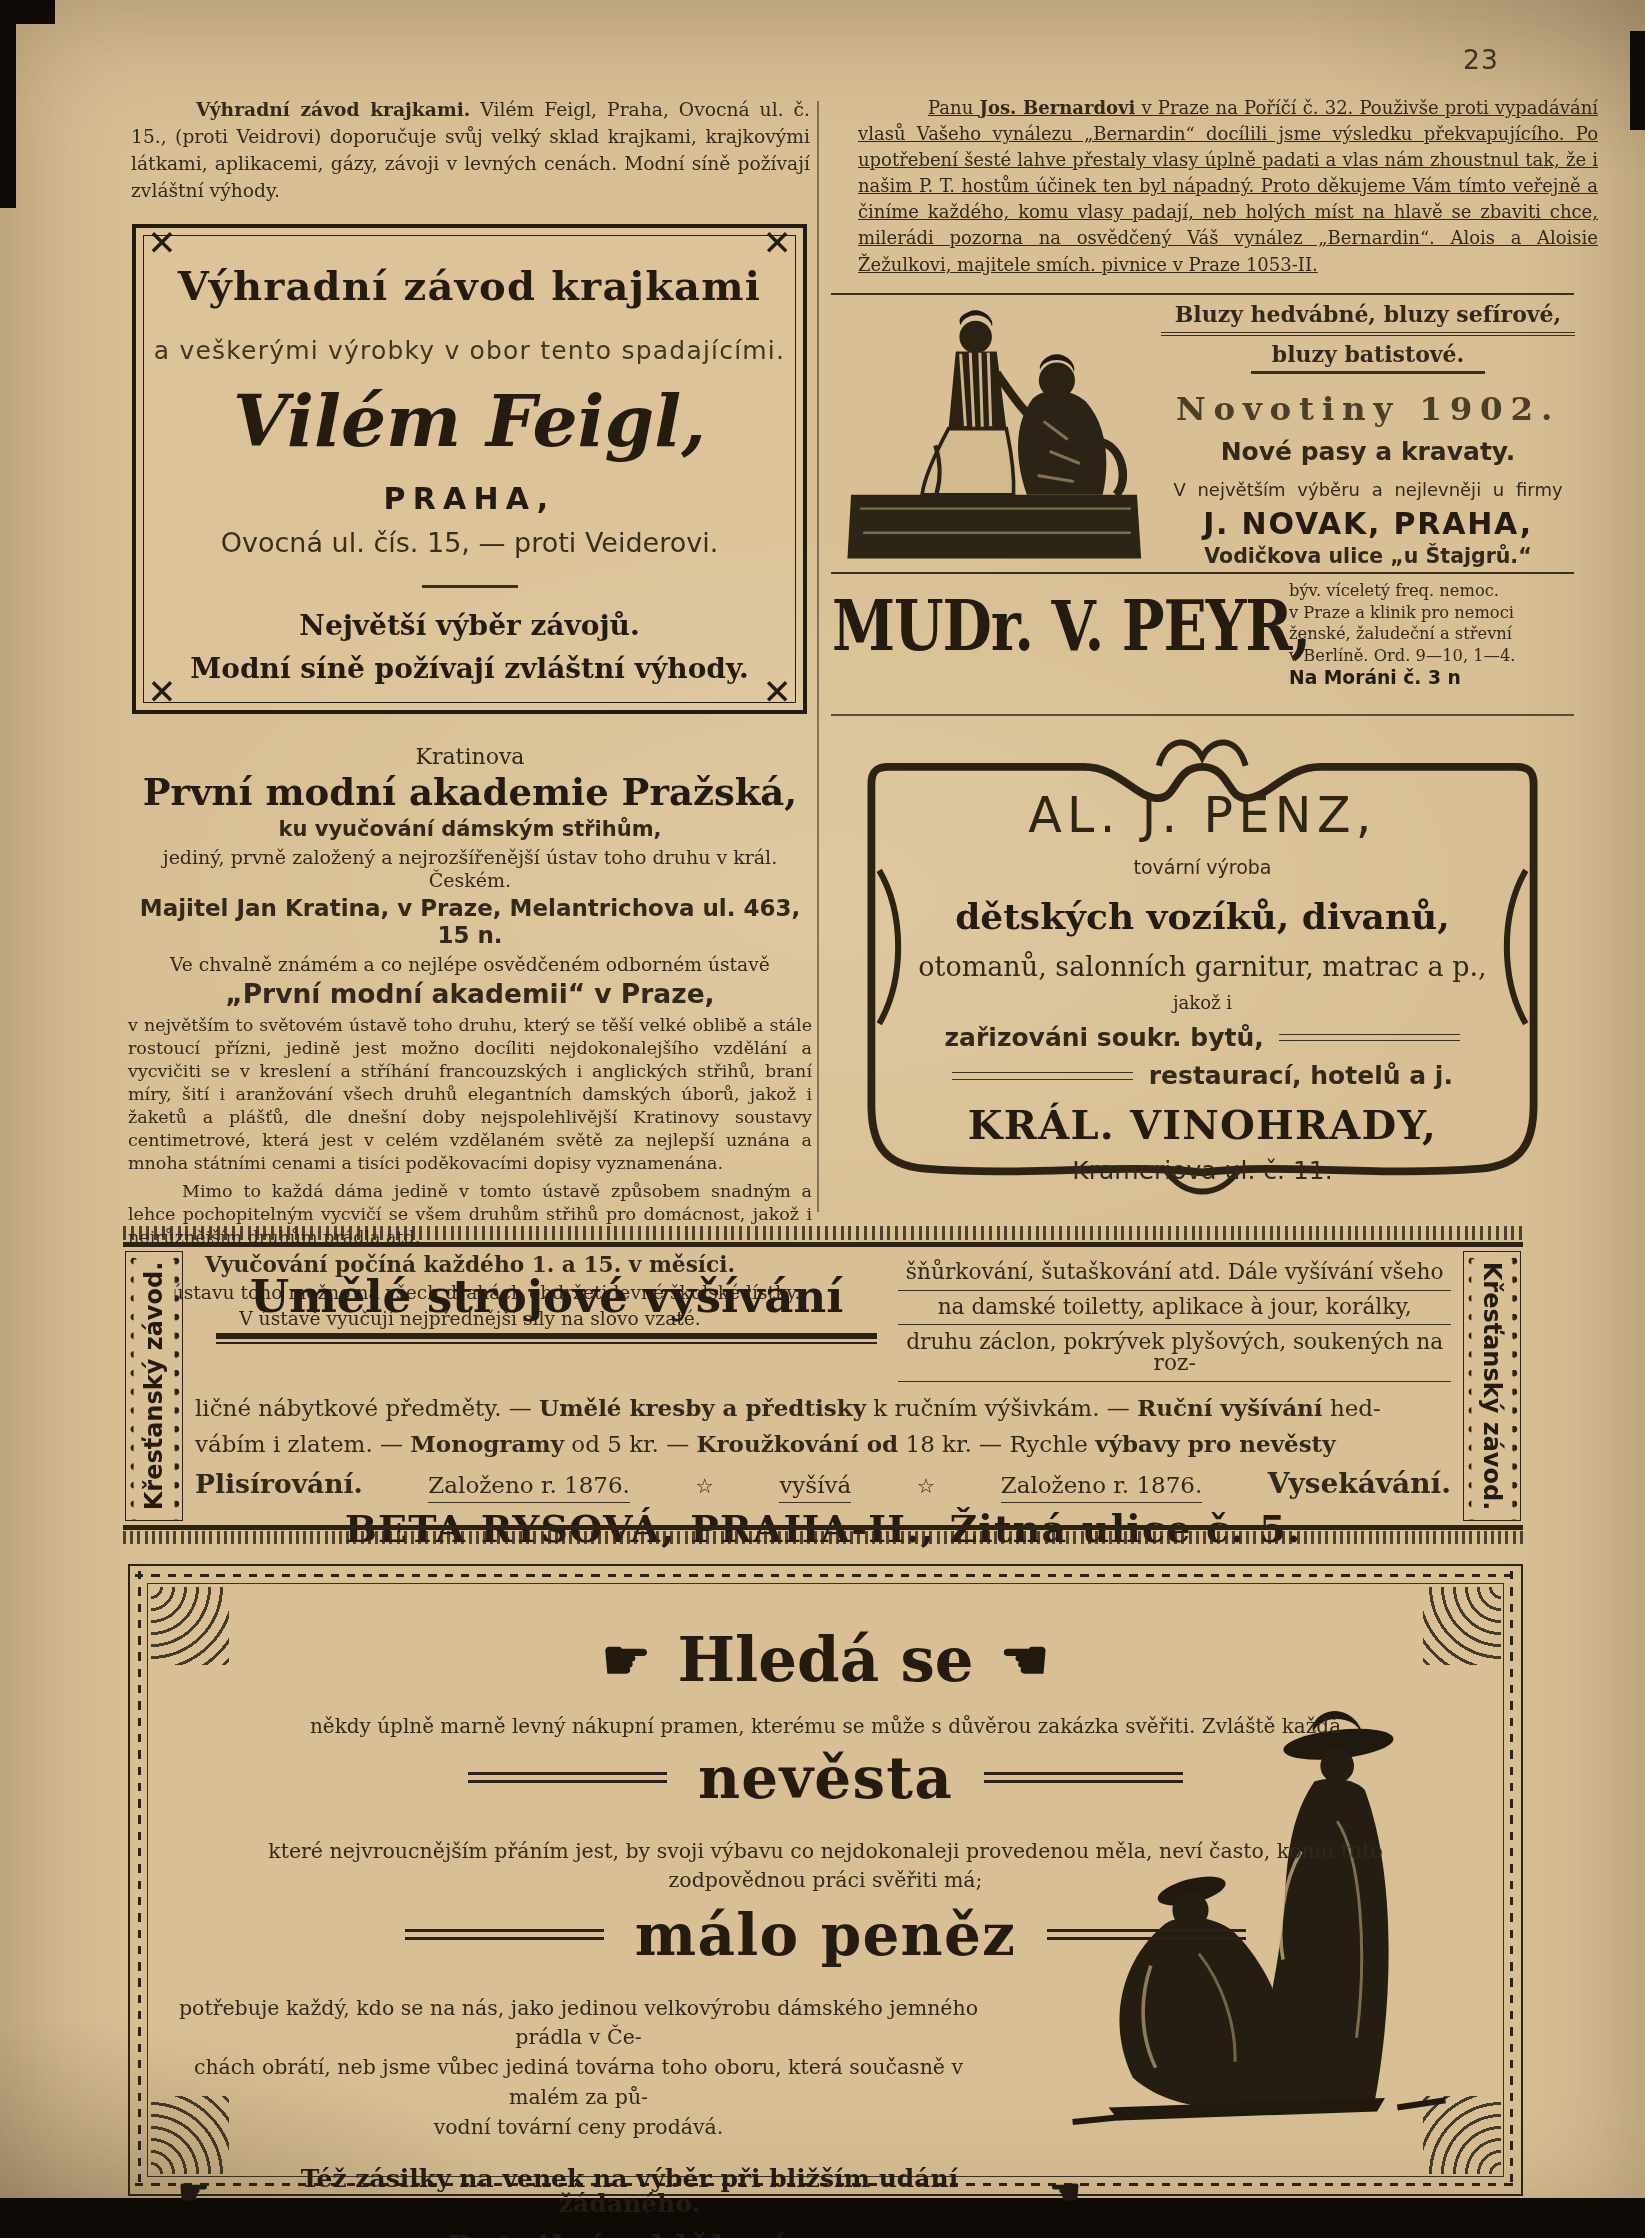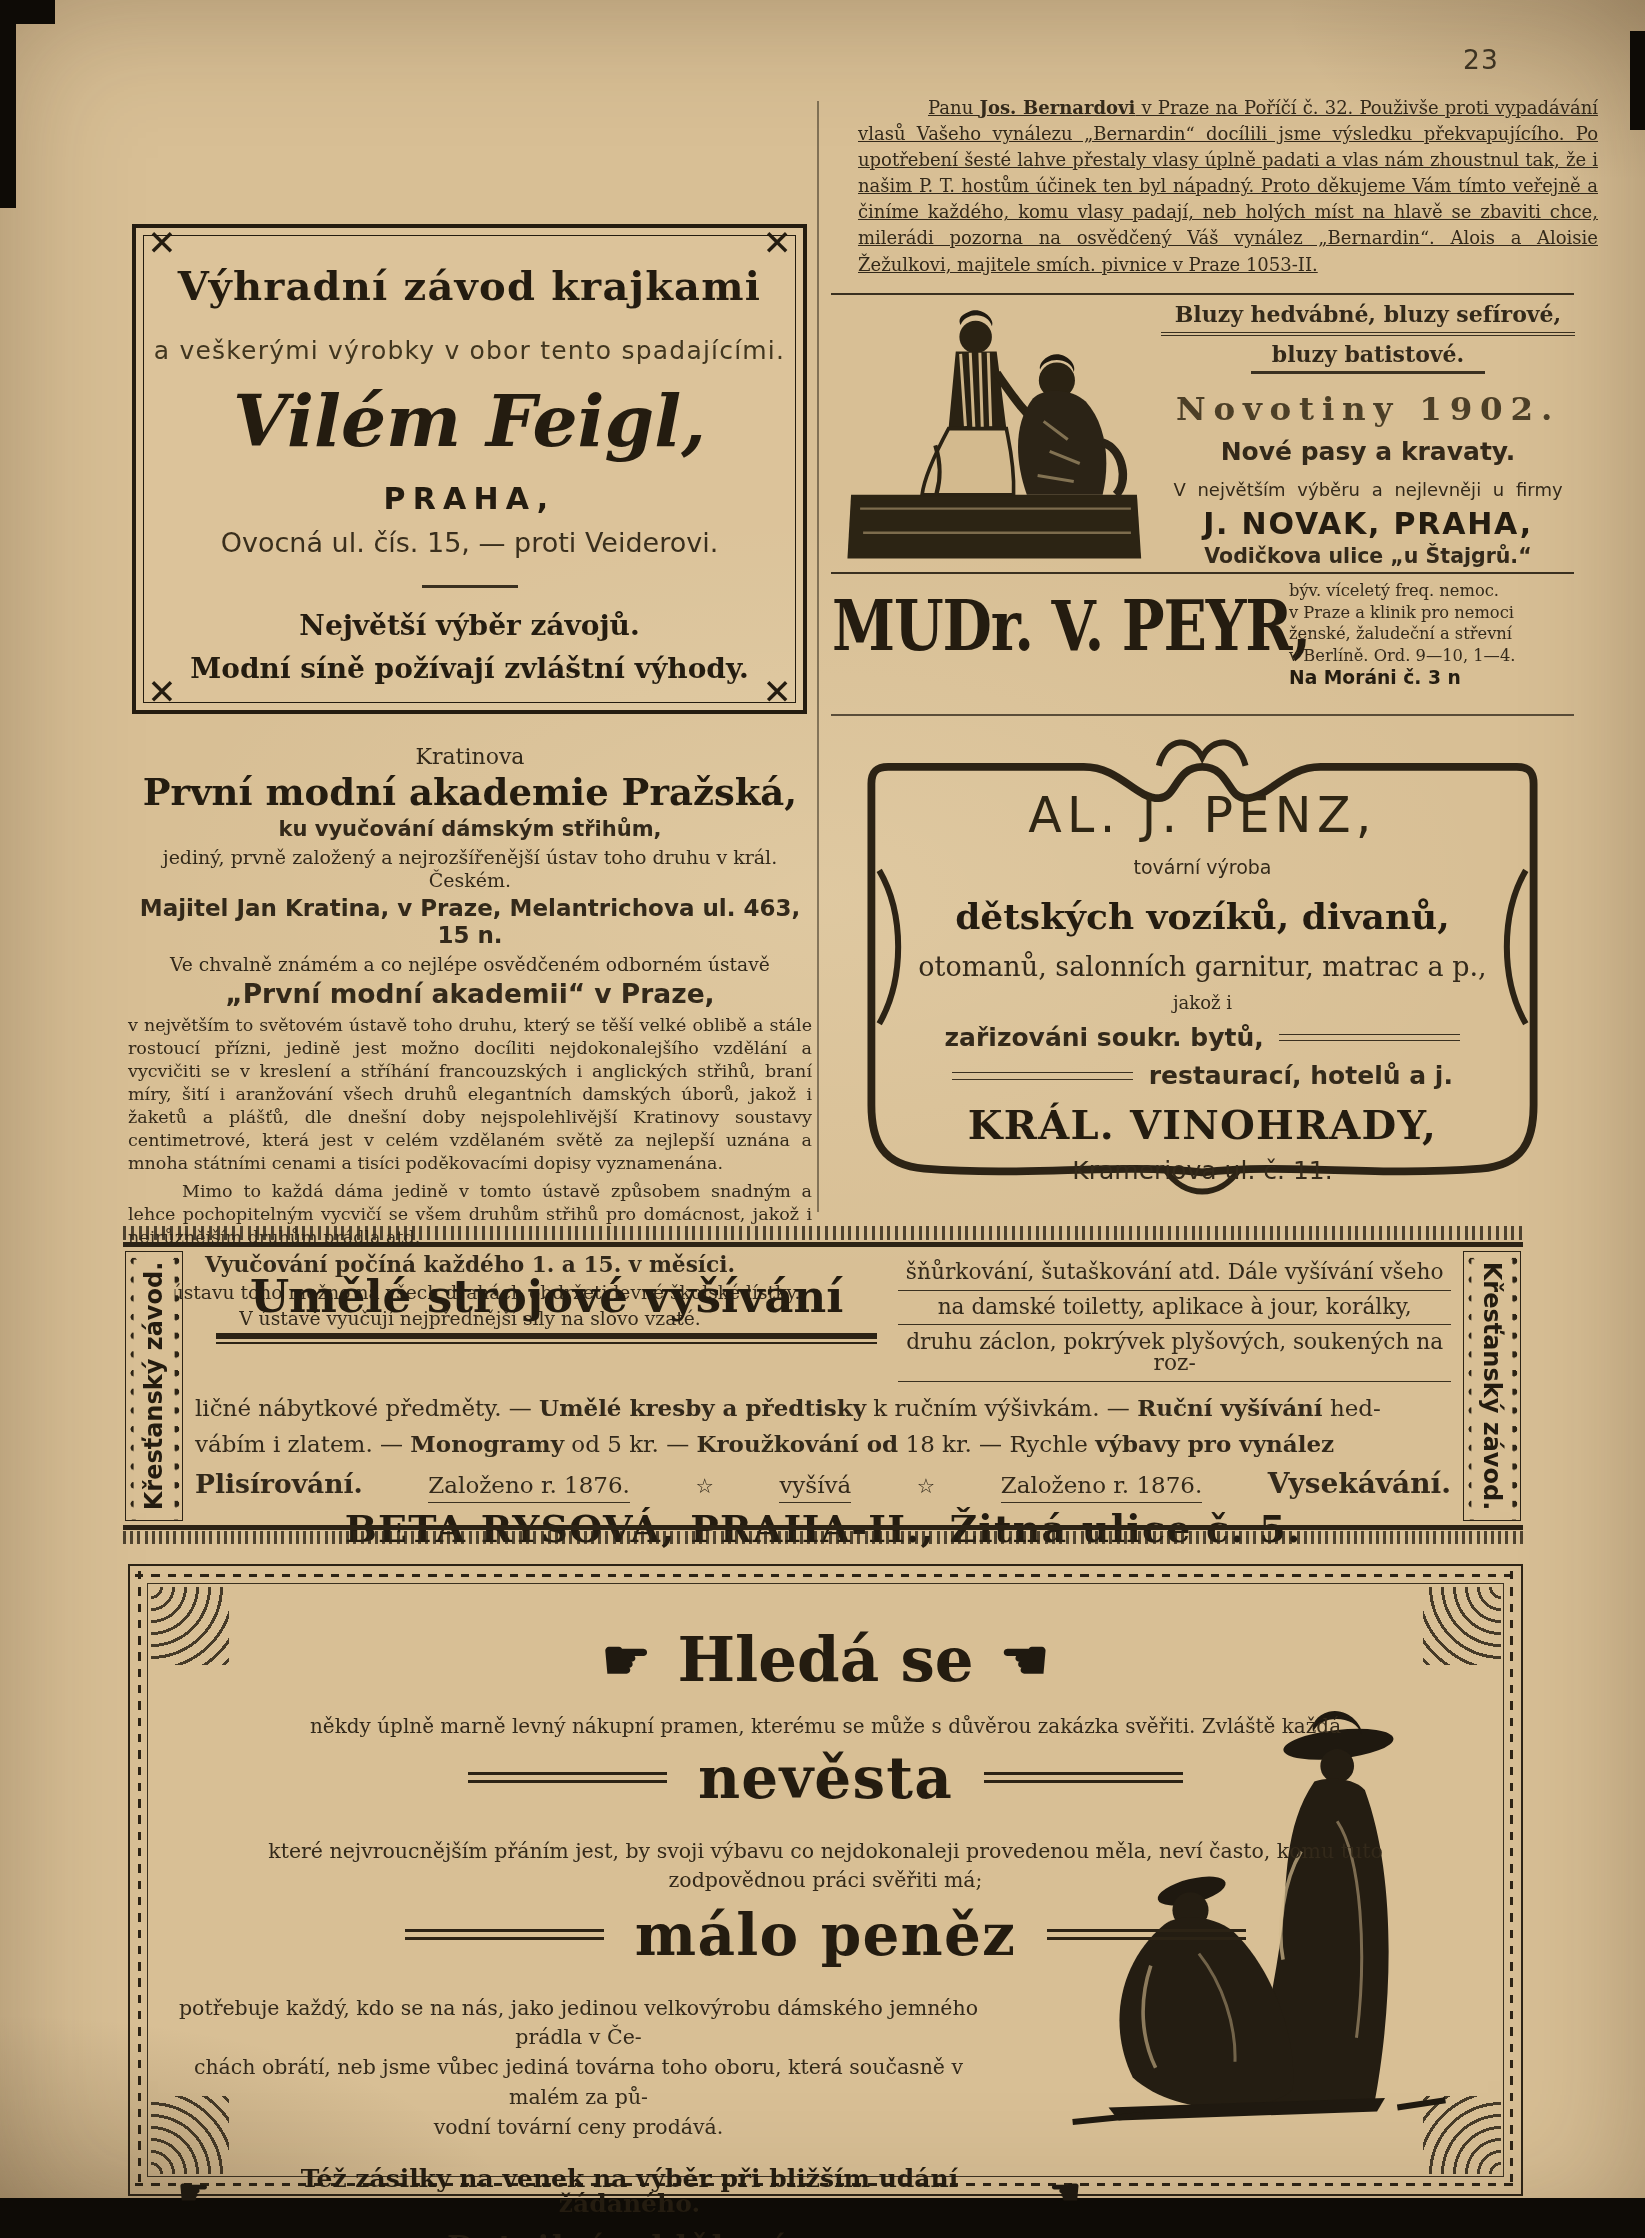--- a/index.html
+++ b/index.html
@@ -165,20 +165,21 @@
 <div class="sheet">
 
   <div class="edge left-bar"></div>
   <div class="edge tl-block"></div>
   <div class="edge tr-mark"></div>
   <div class="edge bottom-strip"></div>
 
   <div class="pagenum">23</div>
   <div class="col-divider"></div>
 
+  <p class="intro"><span class="bld">Výhradní závod krajkami.</span><span> Vilém Feigl, Praha, Ovocná ul. č. 15., (proti Veidrovi) doporučuje svůj velký sklad krajkami, krajkovými látkami, aplikacemi, gázy, závoji v levných cenách. Modní síně požívají zvláštní výhody.</span></p>
 
   <div class="feigl-box">
     <div class="feigl-inner">
       <span class="xmark tl">✕</span>
       <span class="xmark tr">✕</span>
       <span class="xmark bl">✕</span>
       <span class="xmark br">✕</span>
       <div class="f-title">Výhradní závod krajkami</div>
       <div class="f-sub">a veškerými výrobky v obor tento spadajícími.</div>
       <div class="f-name">Vilém Feigl,</div>
@@ -290,21 +291,21 @@
           <div class="b-title">Umělé strojové vyšívání</div>
           <div class="b-title-rule"></div>
         </div>
         <div class="b-right">
           <div class="b-rline">šňůrkování, šutaškování atd. Dále vyšívání všeho</div>
           <div class="b-rline">na damské toiletty, aplikace à jour, korálky,</div>
           <div class="b-rline">druhu záclon, pokrývek plyšových, soukených na roz-</div>
         </div>
       </div>
       <div class="b-row2"><span>ličné nábytkové předměty. — </span><span class="bld">Umělé kresby a předtisky</span><span> k ručním výšivkám. — </span><span class="bld">Ruční vyšívání</span><span> hed-</span></div>
-      <div class="b-row3"><span>vábím i zlatem. — </span><span class="bld">Monogramy</span><span> od 5 kr. — </span><span class="bld">Kroužkování od</span><span> 18 kr. — Rychle </span><span class="bld">výbavy pro vynález</span></div>
+      <div class="b-row3"><span>vábím i zlatem. — </span><span class="bld">Monogramy</span><span> od 5 kr. — </span><span class="bld">Kroužkování od</span><span> 18 kr. — Rychle </span><span class="bld">výbavy pro nevěsty</span></div>
       <div class="b-row4">
         <span class="b-plis">Plisírování.</span>
         <span class="b-founded">Založeno r. 1876.</span>
         <span class="b-star">☆</span>
         <span class="b-vysiva">vyšívá</span>
         <span class="b-star">☆</span>
         <span class="b-founded">Založeno r. 1876.</span>
         <span class="b-vysek">Vysekávání.</span>
       </div>
       <div class="b-firm">BETA RYSOVÁ, PRAHA-II., Žitná ulice č. 5.</div>

